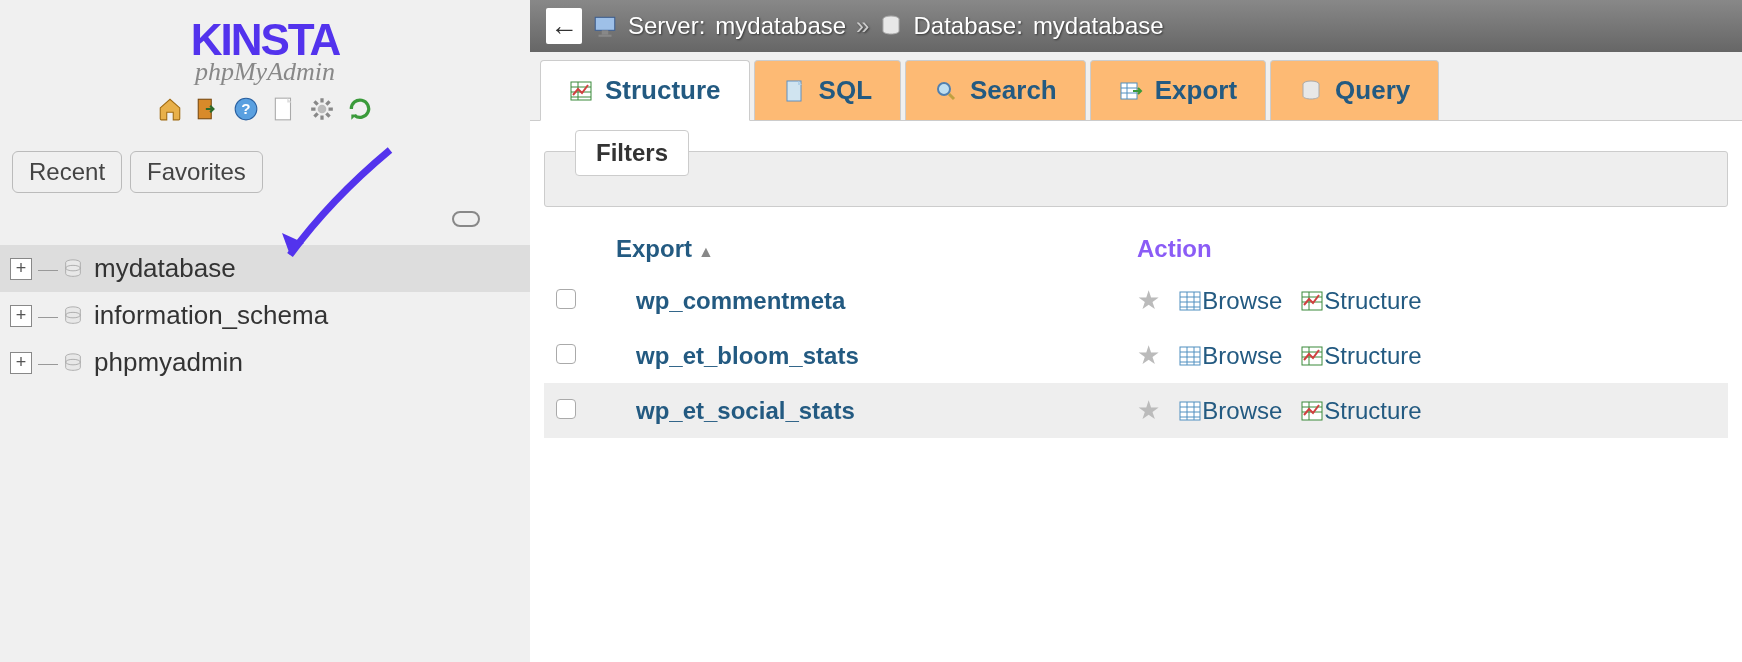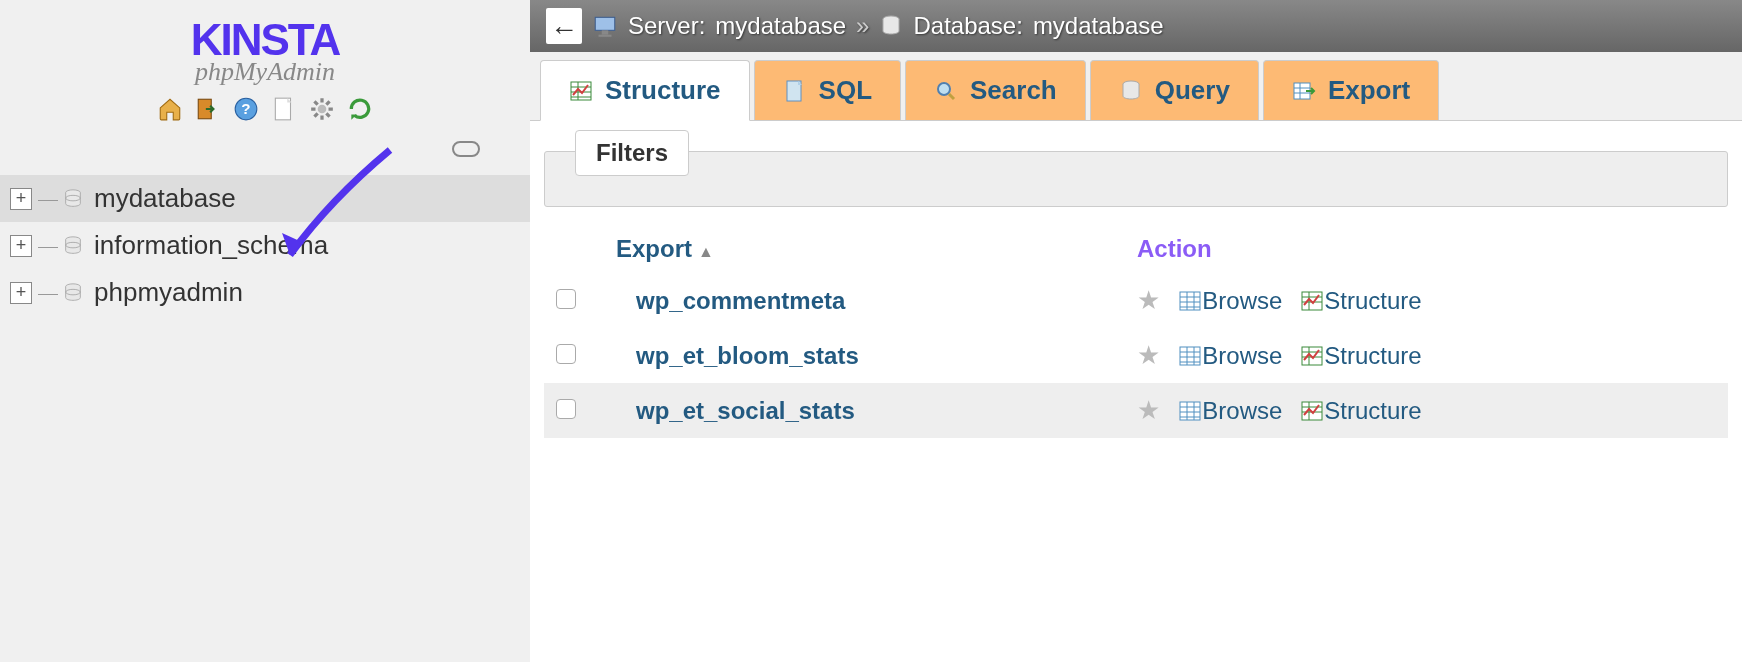--- a/index.html
+++ b/index.html
@@ -89,20 +89,24 @@
         </span>
       <span class="ico">
           <svg viewBox="0 0 24 24" width="26" height="26">
             <path d="M4 12a8 8 0 1 1 3 6" fill="none" stroke="#3a9a3a" stroke-width="3"></path>
             <path d="M4 22v-5h5z" fill="#3a9a3a"></path>
           </svg>
         </span>
     </div>
   </div>
 
+  <div class="tab-row">
+    <button class="tab-btn">Recent</button>
+    <button class="tab-btn">Favorites</button>
+  </div>
 
   <div class="link-icon-row">
     <span class="link-ico"></span>
   </div>
 
   <div class="tree">
     <div class="tree-item selected">
       <span class="expand">+</span>
       <span class="connector"></span>
       <svg class="db-ico" viewBox="0 0 24 24">
@@ -177,32 +181,32 @@
     </div>
     <div class="tab-main">
       <svg class="tab-ico" viewBox="0 0 24 24">
           <circle cx="10" cy="10" r="6" fill="#c0dff0" stroke="#5080b0" stroke-width="2"></circle>
           <path d="M15 15l5 5" stroke="#c0a040" stroke-width="3"></path>
         </svg>
       <span>Search</span>
     </div>
     <div class="tab-main">
       <svg class="tab-ico" viewBox="0 0 24 24">
-          <ellipse cx="12" cy="5" rx="8" ry="3" fill="#e8e8e8" stroke="#aaa"></ellipse>
-          <path d="M4 5v12c0 1.7 3.6 3 8 3s8-1.3 8-3V5" fill="#e8e8e8" stroke="#aaa"></path>
-        </svg>
-      <span>Query</span>
-    </div>
-    <div class="tab-main">
-      <svg class="tab-ico" viewBox="0 0 24 24">
           <rect x="2" y="4" width="16" height="16" fill="#fff" stroke="#5090c0"></rect>
           <path d="M2 9h16M2 14h16M8 4v16" stroke="#5090c0"></path>
           <path d="M14 12h8m-3-3l3 3-3 3" stroke="#3a9a3a" stroke-width="2" fill="none"></path>
         </svg>
       <span>Export</span>
+    </div>
+    <div class="tab-main">
+      <svg class="tab-ico" viewBox="0 0 24 24">
+          <ellipse cx="12" cy="5" rx="8" ry="3" fill="#e8e8e8" stroke="#aaa"></ellipse>
+          <path d="M4 5v12c0 1.7 3.6 3 8 3s8-1.3 8-3V5" fill="#e8e8e8" stroke="#aaa"></path>
+        </svg>
+      <span>Query</span>
     </div>
   </div>
 
   <div class="content">
     <div class="filters-box">
       <div class="filters-legend">Filters</div>
     </div>
 
     <table class="table">
       <thead>

